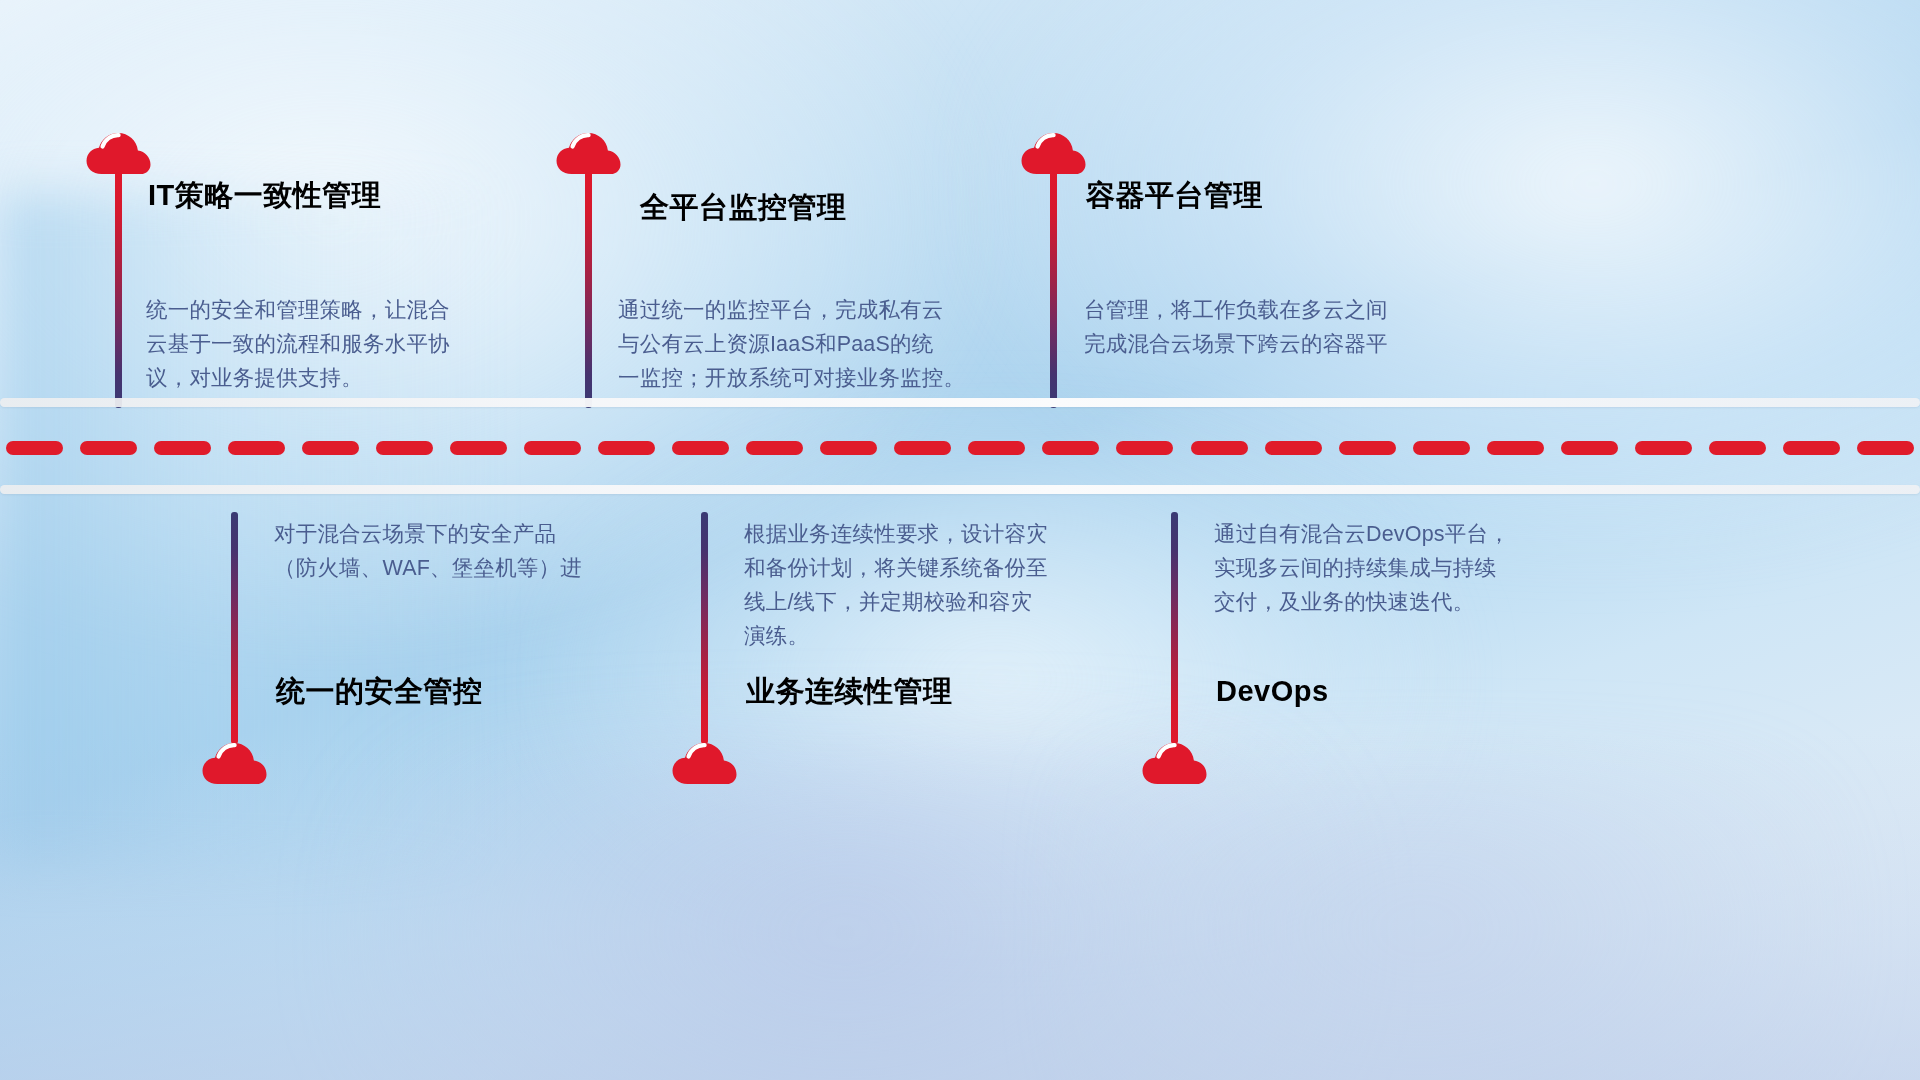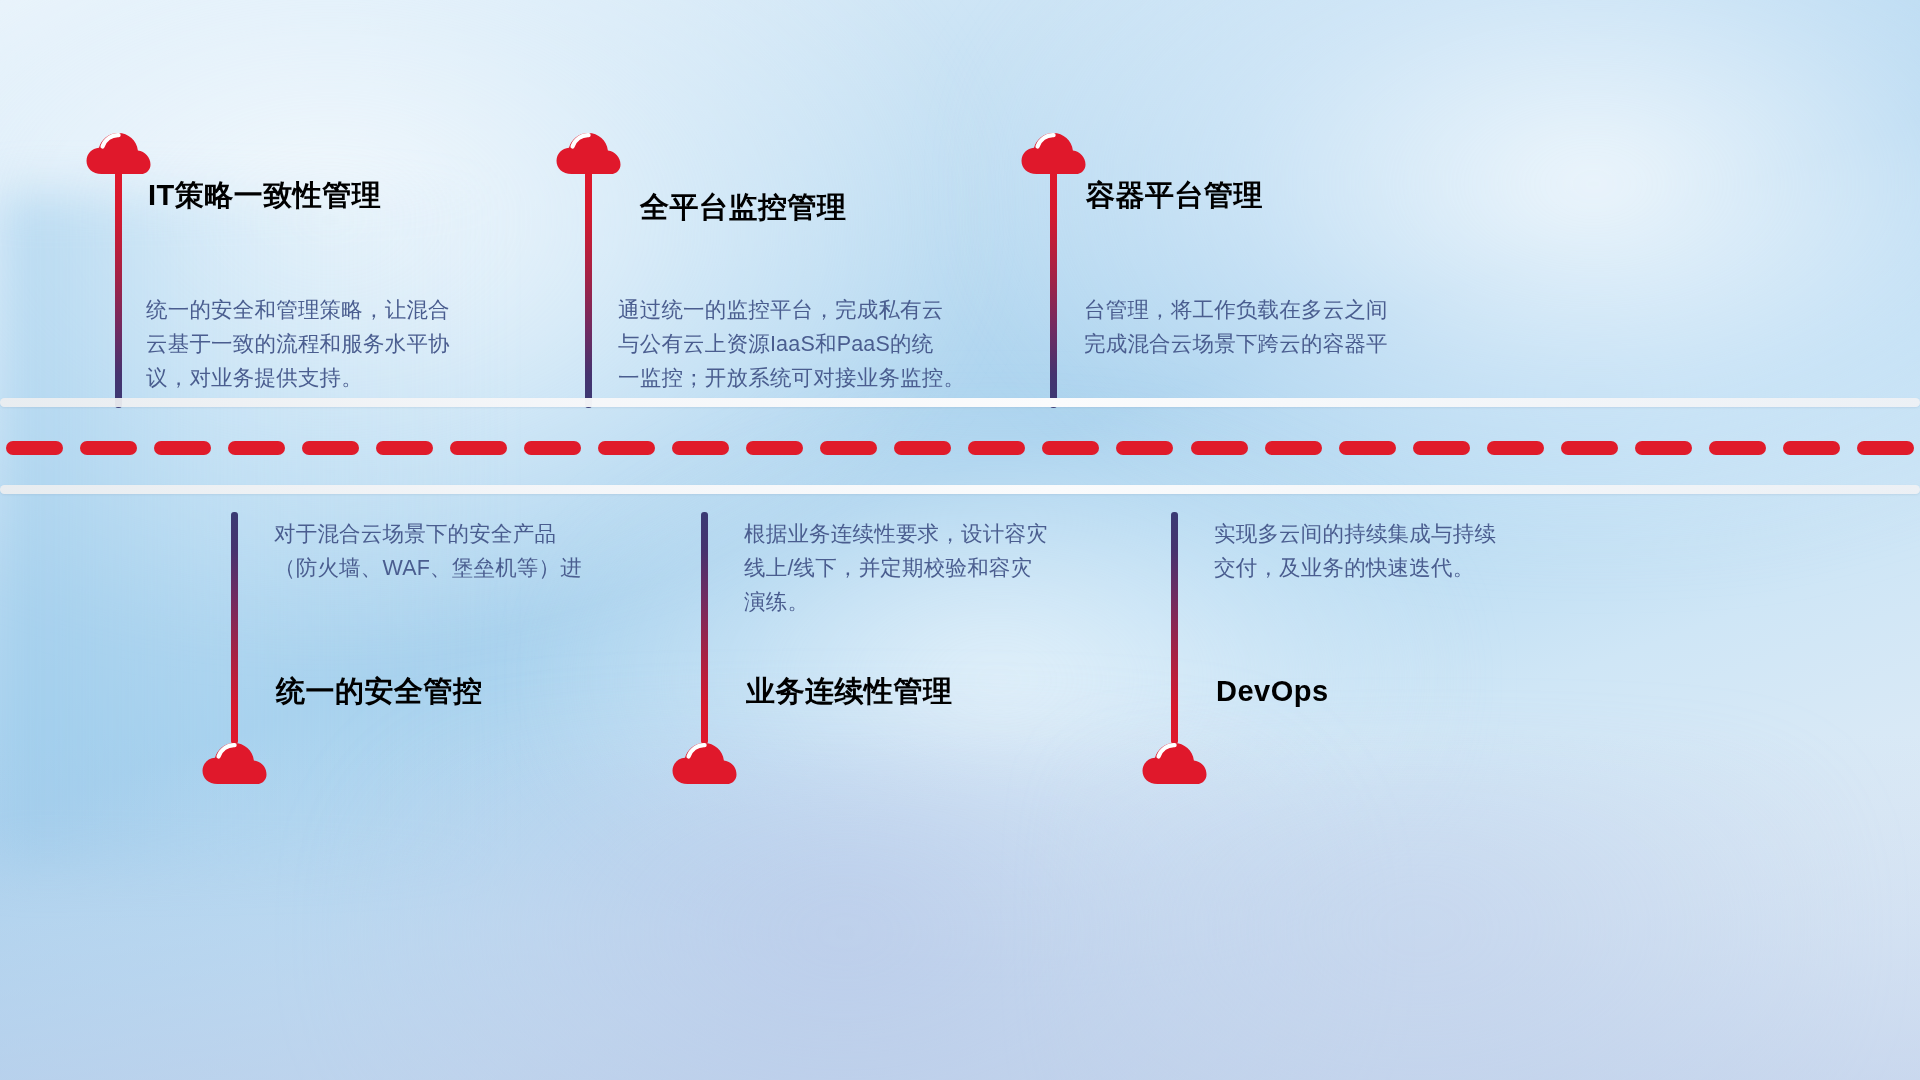--- a/index.html
+++ b/index.html
@@ -354,35 +354,37 @@
     <div class="col" style="left:0;">
       <div class="marker" style="left:655px; top:236px;">
         <div class="stem up" style="left:30px; top:-222px; height:232px;"></div>
         <svg class="cloud" viewBox="0 0 68 46" style="position:absolute; left:0; top:6px;">
           <path d="M16.5 44 C7.3 44 1.5 38.2 1.5 30.8 C1.5 23.8 7 18.2 14 17.8 C16.2 9.3 23.9 3 33.2 3 C43.4 3 51.8 10.6 52.9 20.4 C60.1 21.3 65.5 27.2 65.5 34.4 C65.5 39.7 61.6 44 55.8 44 Z" fill="#e0182b"></path>
           <path d="M17.5 16.5 C19.8 9.6 26.2 4.8 33.6 5.1" fill="none" stroke="#ffffff" stroke-width="4.2" stroke-linecap="round"></path>
         </svg>
       </div>
       <div class="body" style="left:728px; top:19px; width:380px;">
         <span class="ln">根据业务连续性要求，设计容灾</span>
+        <span class="ln">和备份计划，将关键系统备份至</span>
         <span class="ln">线上/线下，并定期校验和容灾</span>
         <span class="ln">演练。</span>
       </div>
       <div class="heading" style="left:730px; top:176px;">业务连续性管理</div>
     </div>
 
     <div class="col" style="left:0;">
       <div class="marker" style="left:1125px; top:236px;">
         <div class="stem up" style="left:30px; top:-222px; height:232px;"></div>
         <svg class="cloud" viewBox="0 0 68 46" style="position:absolute; left:0; top:6px;">
           <path d="M16.5 44 C7.3 44 1.5 38.2 1.5 30.8 C1.5 23.8 7 18.2 14 17.8 C16.2 9.3 23.9 3 33.2 3 C43.4 3 51.8 10.6 52.9 20.4 C60.1 21.3 65.5 27.2 65.5 34.4 C65.5 39.7 61.6 44 55.8 44 Z" fill="#e0182b"></path>
           <path d="M17.5 16.5 C19.8 9.6 26.2 4.8 33.6 5.1" fill="none" stroke="#ffffff" stroke-width="4.2" stroke-linecap="round"></path>
         </svg>
       </div>
       <div class="body" style="left:1198px; top:19px; width:380px;">
+        <span class="ln">通过自有混合云DevOps平台，</span>
         <span class="ln">实现多云间的持续集成与持续</span>
         <span class="ln">交付，及业务的快速迭代。</span>
       </div>
       <div class="heading" style="left:1200px; top:176px;">DevOps</div>
     </div>
   </div>
 
 </div>
 
 </body></html>

